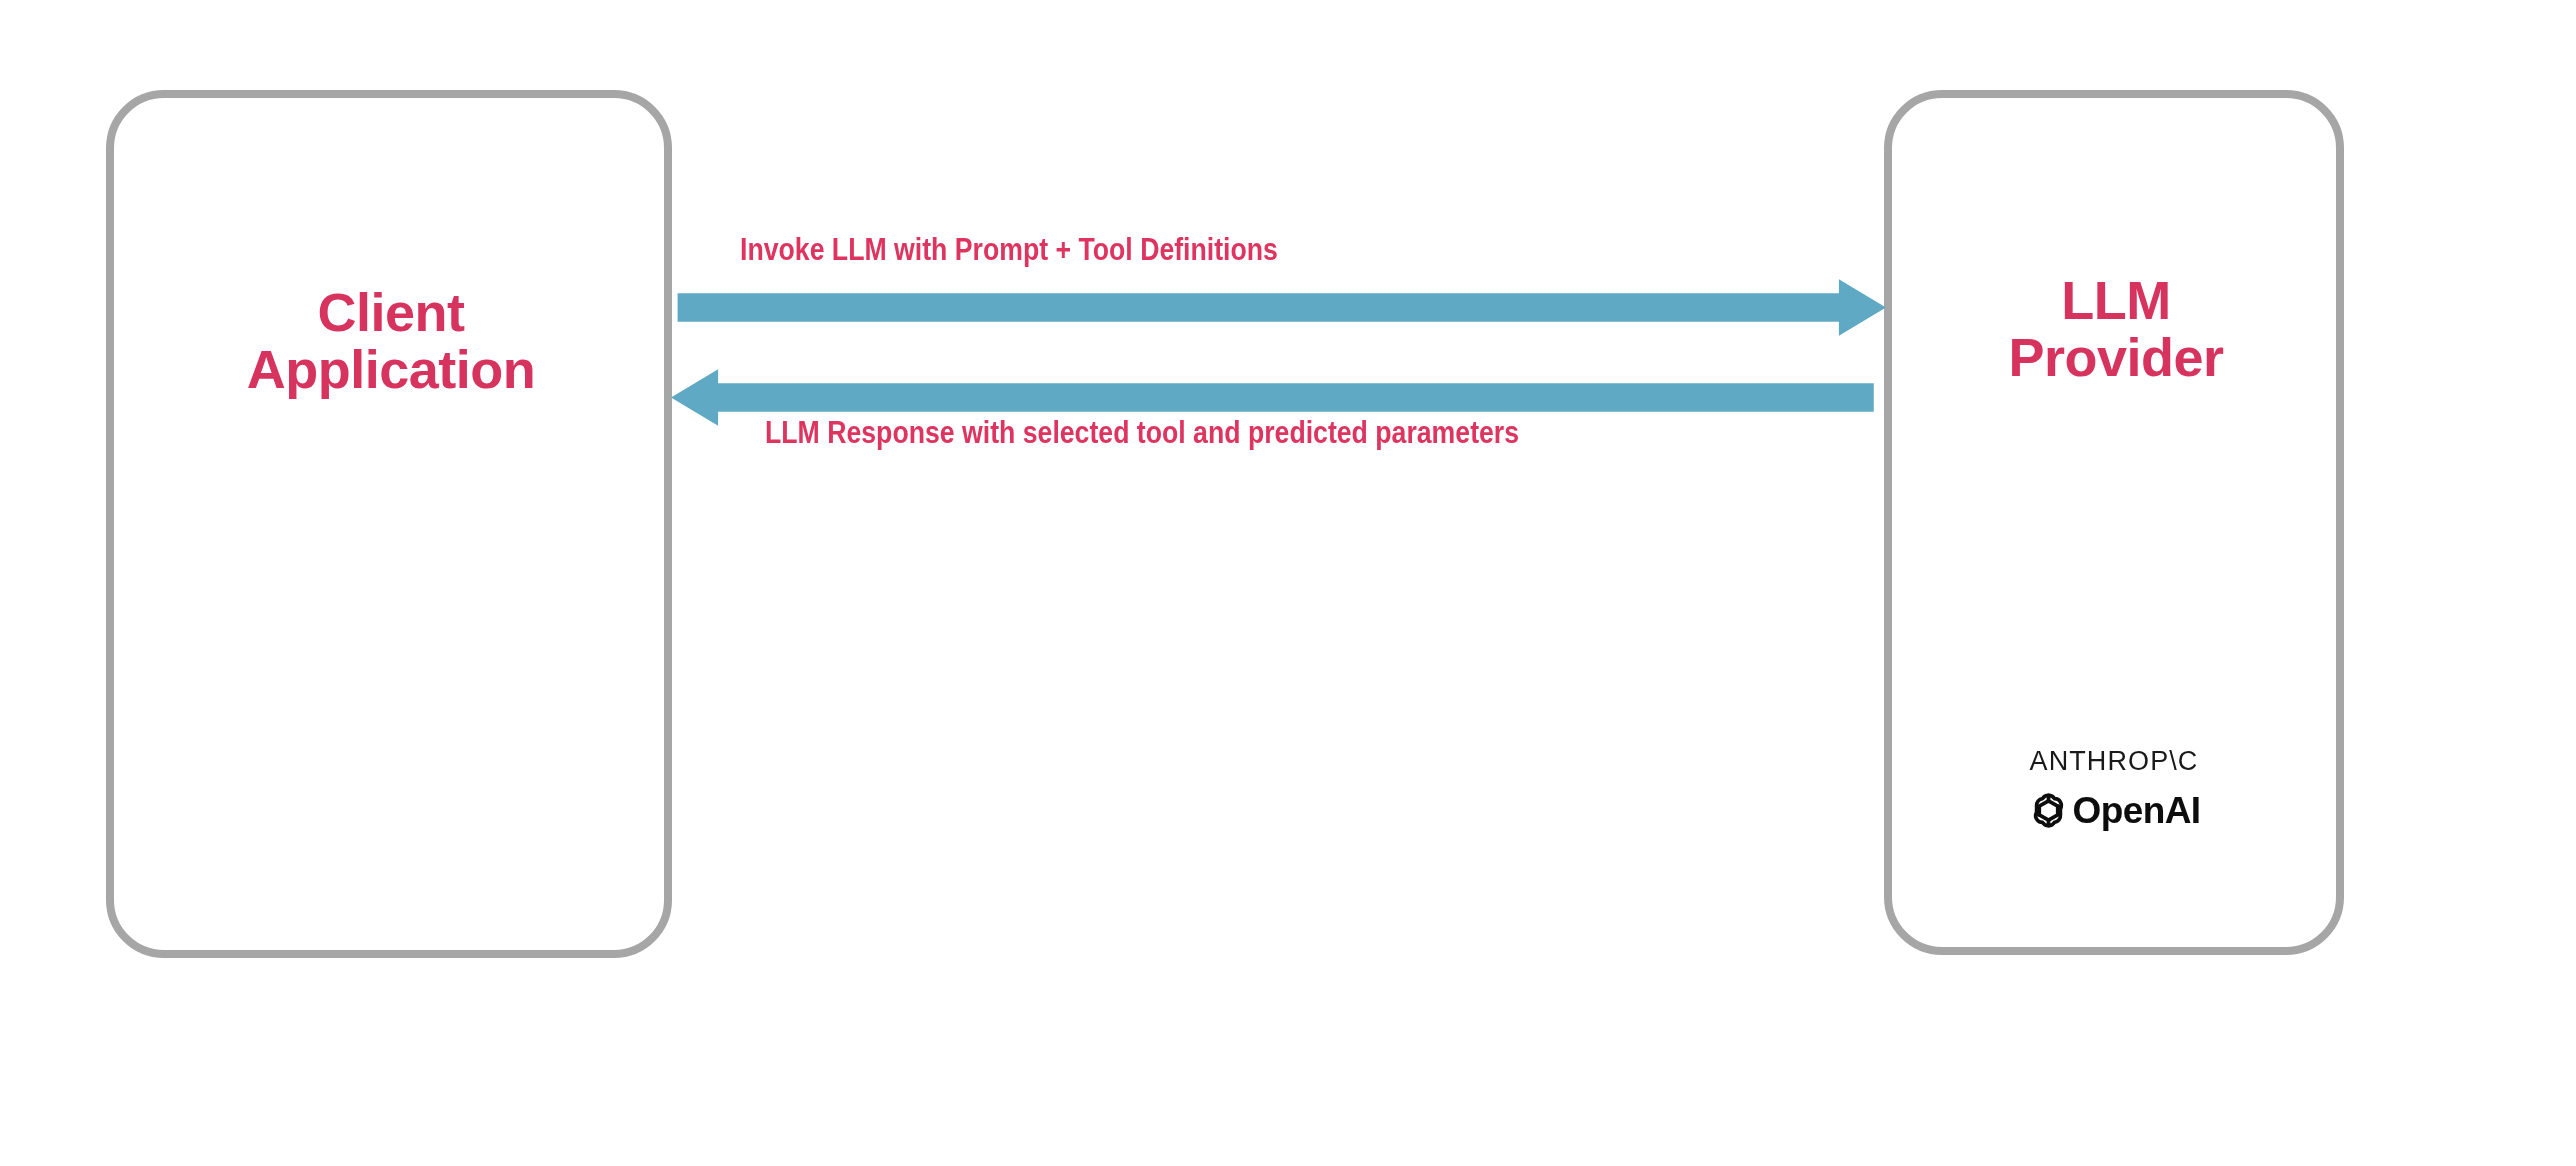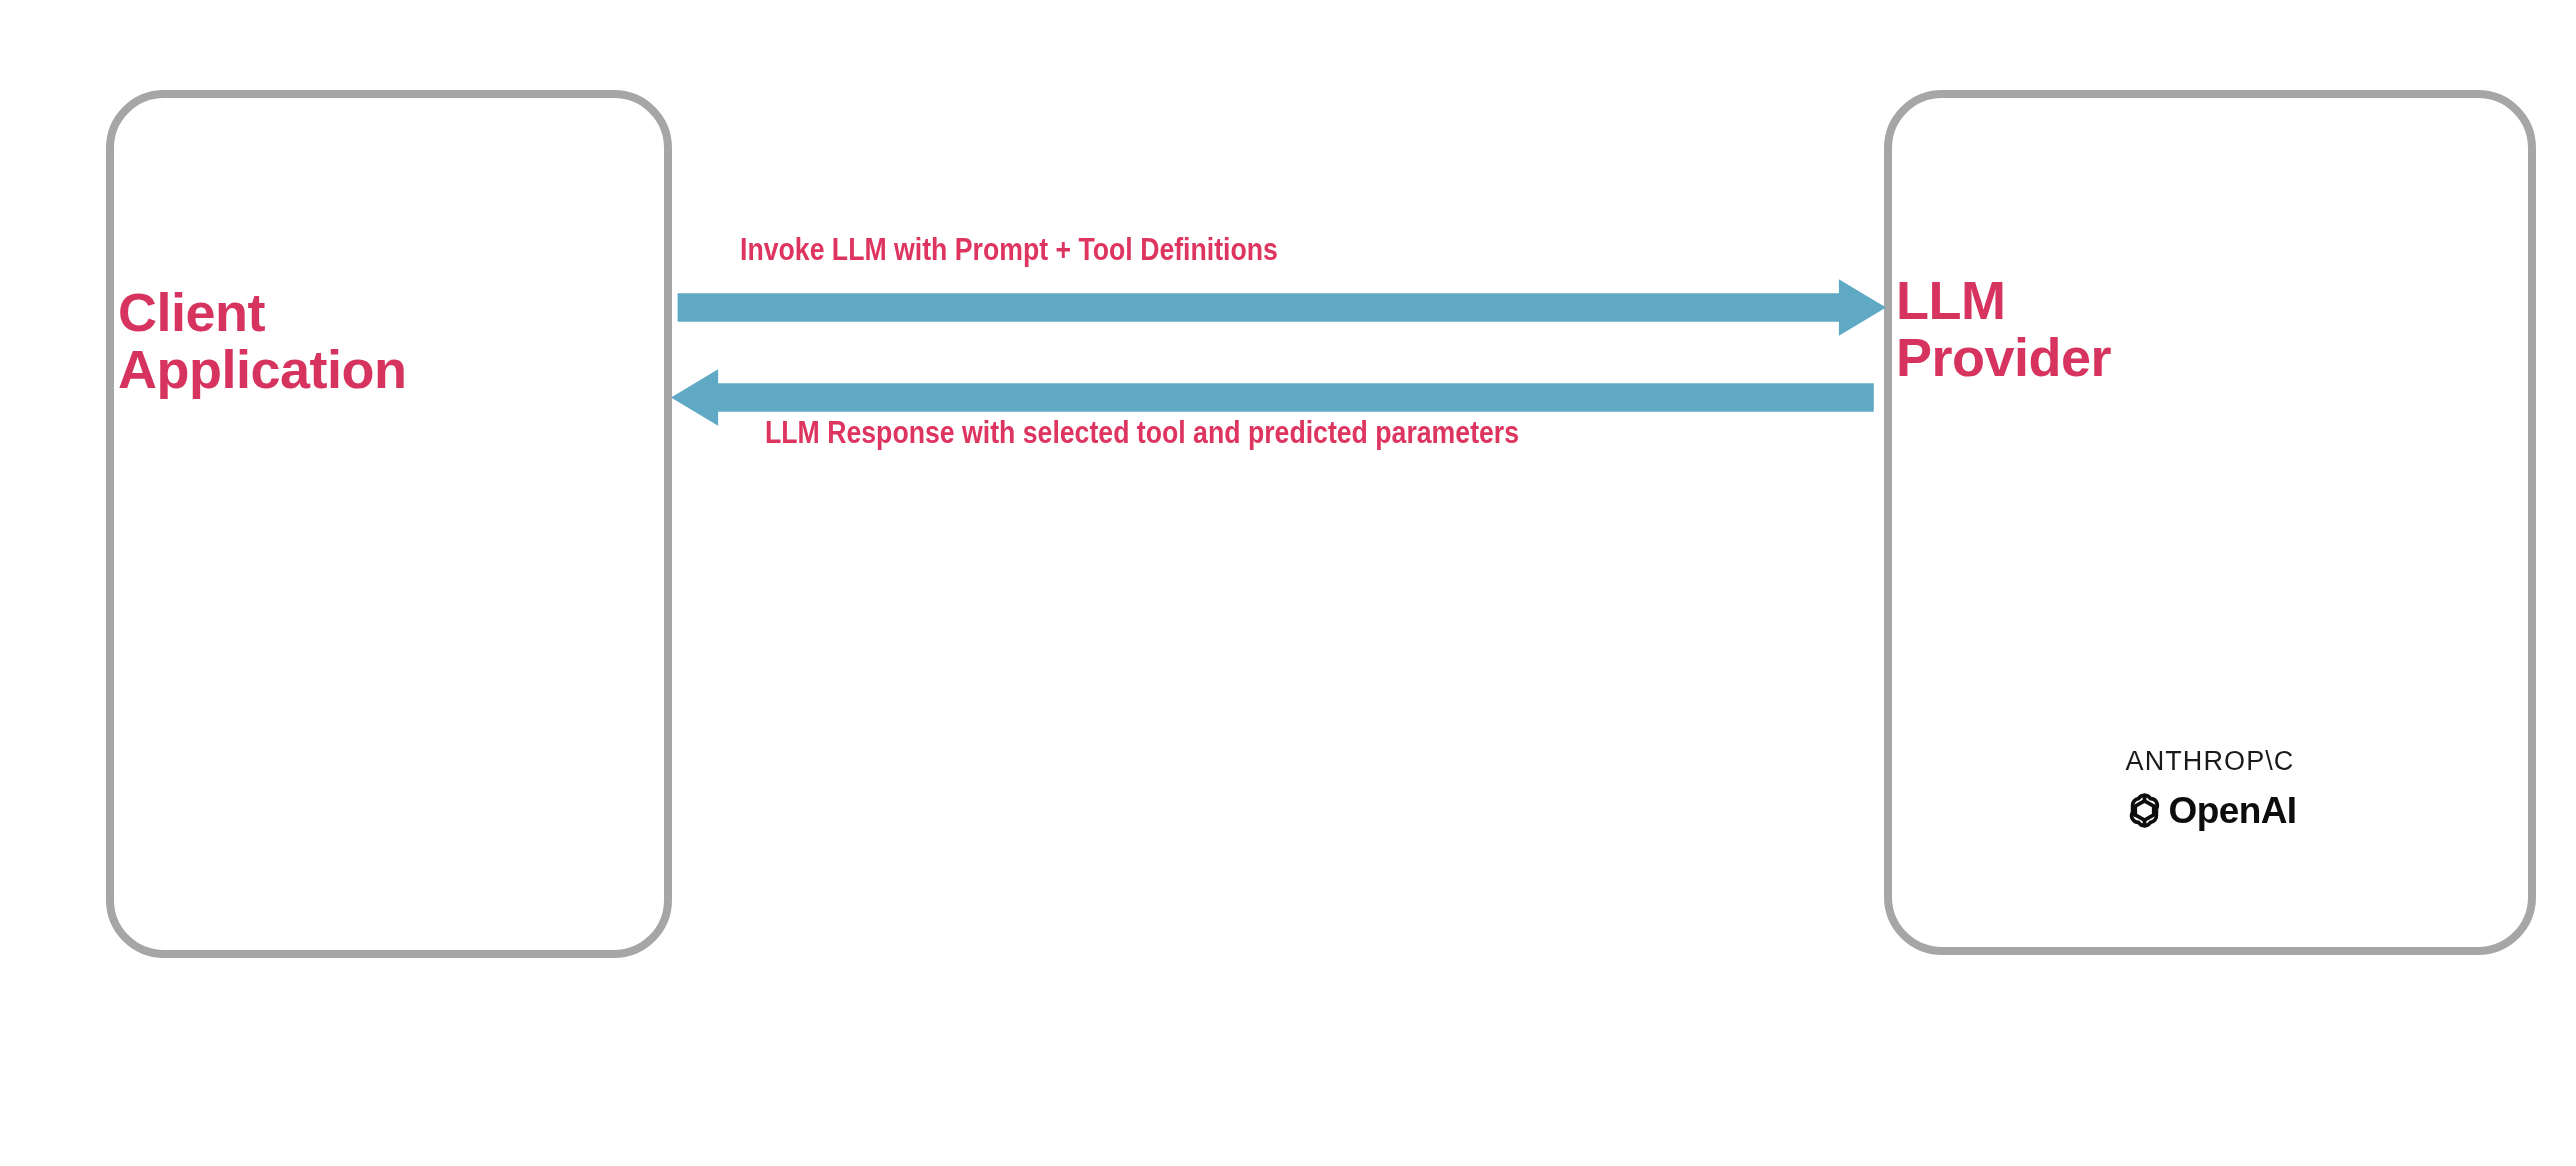--- a/index.html
+++ b/index.html
@@ -39,32 +39,32 @@
   #node-client {
     left: 106px;
     top: 90px;
     width: 566px;
     height: 868px;
   }
 
   #node-provider {
     left: 1884px;
     top: 90px;
-    width: 652px;
+    width: 460px;
     height: 865px;
   }
 
   .node-title {
     color: #d6345e;
     font-family: "Liberation Sans", sans-serif;
     font-weight: bold;
     font-size: 54px;
     line-height: 1.05;
     letter-spacing: -0.5px;
-    text-align: left;
+    text-align: center;
     white-space: pre-line;
     position: absolute;
     left: 4px;
     right: 0;
   }
 
   #client-title { top: 186px; }
   #provider-title { top: 174px; }
 
   

